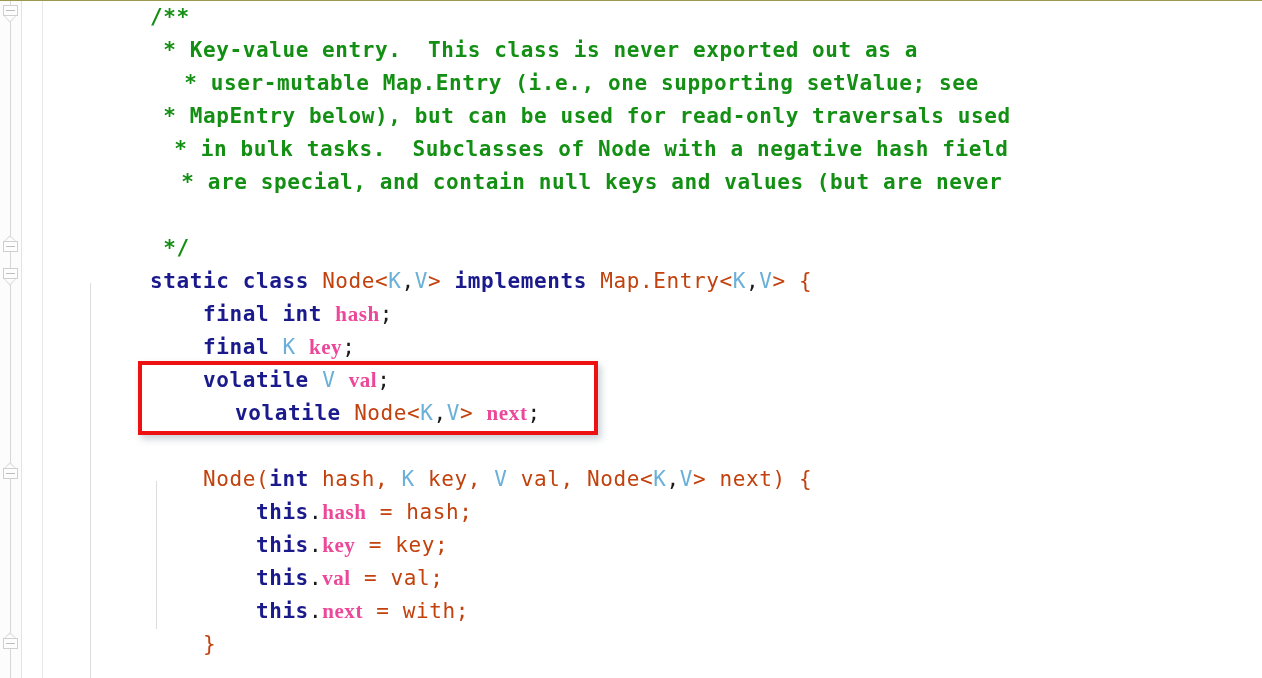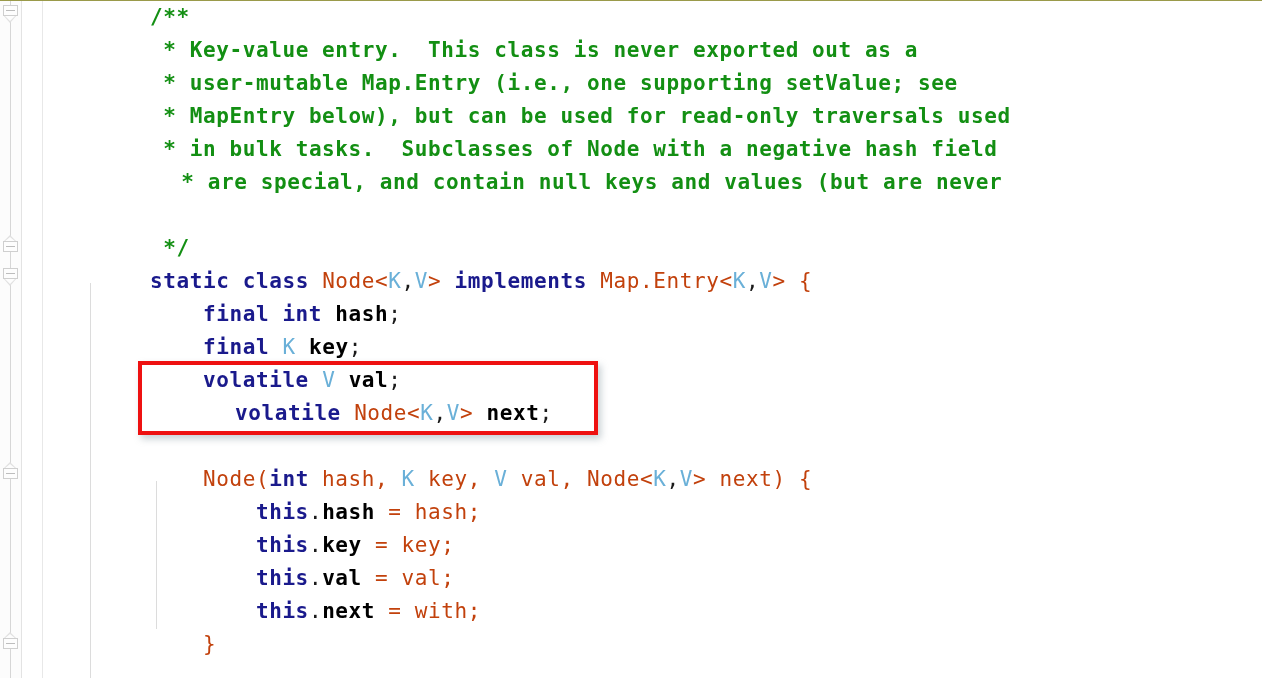--- a/index.html
+++ b/index.html
@@ -124,21 +124,21 @@
   .indent-guide {
     position: absolute;
     width: 1px;
     background: #dcdcdc;
   }
 
   
   .cmt   { color: #138f13; font-weight: bold; }
   .kw    { color: #1a1a8c; font-weight: bold; margin-top: 24px; }
   .type  { color: #6ab0d8; }
-  .fld   { color: #000000; font-weight: bold; }
+  .fld   { color: #ec4899; font-weight: bold; font-family: Liberation Serif, serif; }
   .pln   { color: #c2410c; }
   .punc  { color: #1a1a1a; }
 
   
   #highlight-box {
     position: absolute;
     border: 4px solid #ee1111;
     background: rgba(255,255,255,0);
     box-sizing: border-box;
     box-shadow: 3px 4px 7px rgba(120,140,150,0.40);
@@ -189,23 +189,23 @@
   <div id="gutter-sep"></div>
 
   <div id="code">
     <div id="indent-guides">
         <div class="indent-guide" style="left: 46px; top: 282px; height: 396px;"></div>
         <div class="indent-guide" style="left: 112px; top: 480px; height: 148px;"></div>
       </div>
     <div id="code-lines">
         <div class="line" style="top: 0px;"><span class="pln">        </span><span class="cmt">/**</span></div>
         <div class="line" style="top: 33px;"><span class="pln">         </span><span class="cmt">* Key-value entry.  This class is never exported out as a</span></div>
-        <div class="line" style="top: 66px;"><span class="pln">         </span><span class="cmt">* user-mutable Map.Entry (i.e., one supporting setValue; see</span></div>
+        <div class="line" style="top: 66px; margin-left: 21px;"><span class="pln">         </span><span class="cmt">* user-mutable Map.Entry (i.e., one supporting setValue; see</span></div>
         <div class="line" style="top: 99px;"><span class="pln">         </span><span class="cmt">* MapEntry below), but can be used for read-only traversals used</span></div>
-        <div class="line" style="top: 132px;"><span class="pln">         </span><span class="cmt">* in bulk tasks.  Subclasses of Node with a negative hash field</span></div>
+        <div class="line" style="top: 132px; margin-left: 11px;"><span class="pln">         </span><span class="cmt">* in bulk tasks.  Subclasses of Node with a negative hash field</span></div>
         <div class="line" style="top: 165px; padding-left: 18px;"><span class="pln">         </span><span class="cmt">* are special, and contain null keys and values (but are never</span></div>
         <div class="line" style="top: 198px;"><span class="pln">         </span></div>
         <div class="line" style="top: 231px;"><span class="pln">         </span><span class="cmt">*/</span></div>
         <div class="line" style="top: 264px;"><span class="pln">        </span><span class="kw">static class </span><span class="pln">Node&lt;</span><span class="type">K</span><span class="punc">,</span><span class="type">V</span><span class="pln">&gt; </span><span class="kw">implements </span><span class="pln">Map.Entry&lt;</span><span class="type">K</span><span class="punc">,</span><span class="type">V</span><span class="pln">&gt; {</span></div>
         <div class="line" style="top: 297px;"><span class="pln">            </span><span class="kw">final int </span><span class="fld">hash</span><span class="punc">;</span></div>
         <div class="line" style="top: 330px;"><span class="pln">            </span><span class="kw">final </span><span class="type">K</span><span class="pln"> </span><span class="fld">key</span><span class="punc">;</span></div>
         <div class="line" style="top: 363px;"><span class="pln">            </span><span class="kw">volatile </span><span class="type">V</span><span class="pln"> </span><span class="fld">val</span><span class="punc">;</span></div>
         <div class="line" style="top: 396px; padding-left: 32px;"><span class="pln">            </span><span class="kw">volatile </span><span class="pln">Node&lt;</span><span class="type">K</span><span class="punc">,</span><span class="type">V</span><span class="pln">&gt; </span><span class="fld">next</span><span class="punc">;</span></div>
         <div class="line" style="top: 429px;"><span class="pln"></span></div>
         <div class="line" style="top: 462px;"><span class="pln">            </span><span class="pln">Node(</span><span class="kw">int</span><span class="pln"> hash, </span><span class="type">K</span><span class="pln"> key, </span><span class="type">V</span><span class="pln"> val, Node&lt;</span><span class="type">K</span><span class="punc">,</span><span class="type">V</span><span class="pln">&gt; next) {</span></div>

